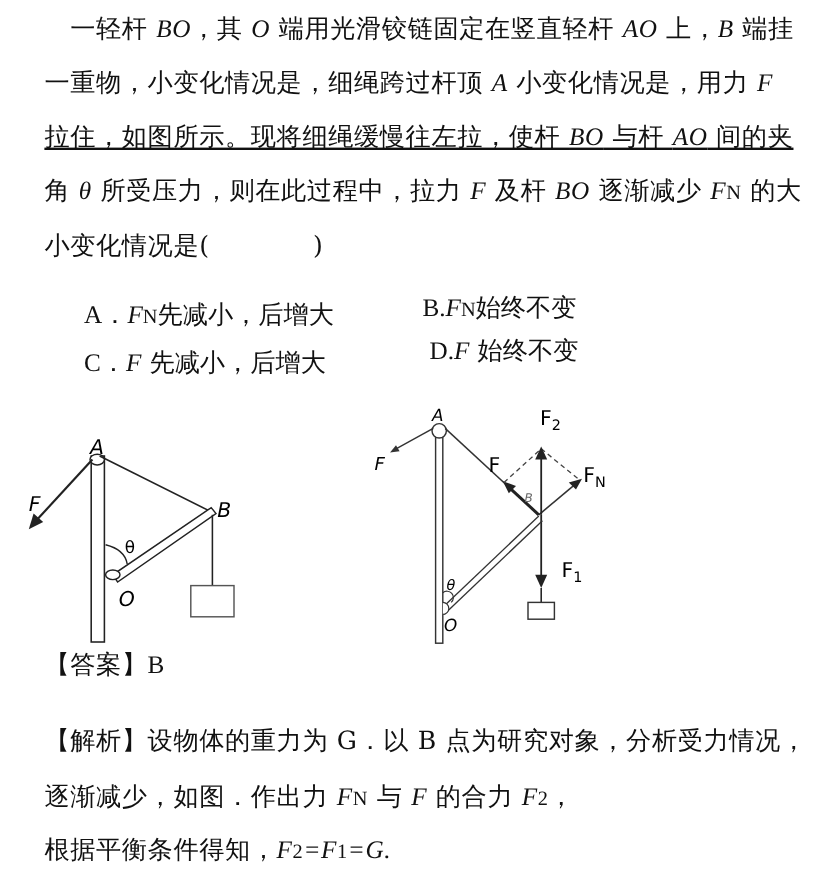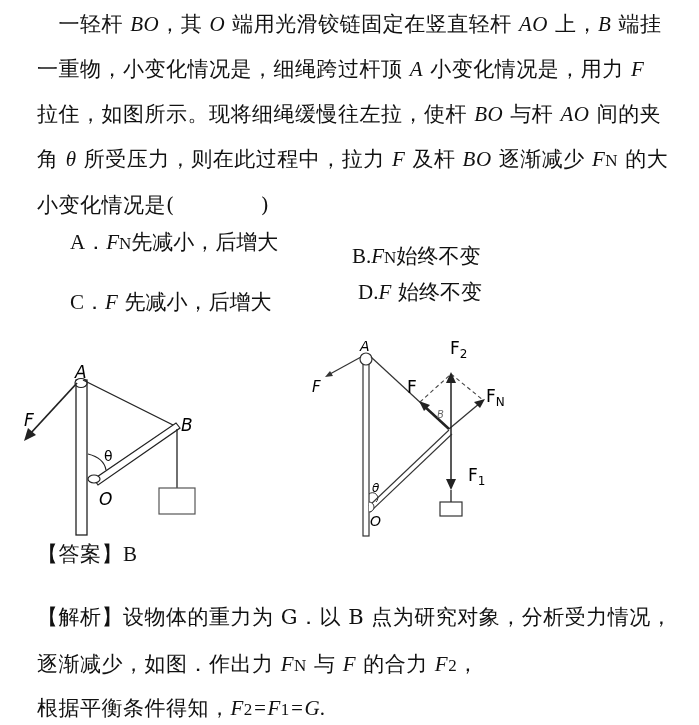--- a/index.html
+++ b/index.html
@@ -16,31 +16,31 @@
 </style>
 </head>
 <body>
 
 <div class="line" style="top:10px;">
   <span>　一轻杆 </span><i>BO</i><span>，其 </span><i>O</i><span> 端用光滑铰链固定在竖直轻杆 </span><i>AO</i><span> 上，</span><i>B</i><span> 端挂</span>
 </div>
 <div class="line" style="top:55px;">
   <span>一重物，小变化情况是，细绳跨过杆顶 </span><i>A</i><span> 小变化情况是，用力 </span><i>F</i>
 </div>
-<div class="line" style="top:100px;">
+<div class="line" style="top:100px;text-decoration:underline;">
   <span>拉住，如图所示。现将细绳缓慢往左拉，使杆 </span><i>BO</i><span> 与杆 </span><i>AO</i><span> 间的夹</span>
 </div>
 <div class="line" style="top:145px;">
   <span>角 </span><i>θ</i><span> 所受压力，则在此过程中，拉力 </span><i>F</i><span> 及杆 </span><i>BO</i><span> 逐渐减少 </span><i>F</i><span class="n">N</span><span> 的大</span>
 </div>
 <div class="line" style="top:191px;">
   <span>小变化情况是(</span><span style="white-space:pre;">            </span><span>)</span>
 </div>
 
-<div class="opt" style="left:70px; top:228px;">
+<div class="opt" style="left:70px; top:248px;">
   <span class="lat">A．</span><i>F</i><span class="n">N</span><span>先减小，后增大</span>
 </div>
 <div class="opt" style="left:352px; top:242px;">
   <span class="lat">B.</span><i>F</i><span class="n">N</span><span>始终不变</span>
 </div>
 <div class="opt" style="left:70px; top:288px;">
   <span class="lat">C．</span><i>F</i> <span>先减小，后增大</span>
 </div>
 <div class="opt" style="left:358px; top:278px;">
   <span class="lat">D.</span><i>F</i> <span>始终不变</span>

